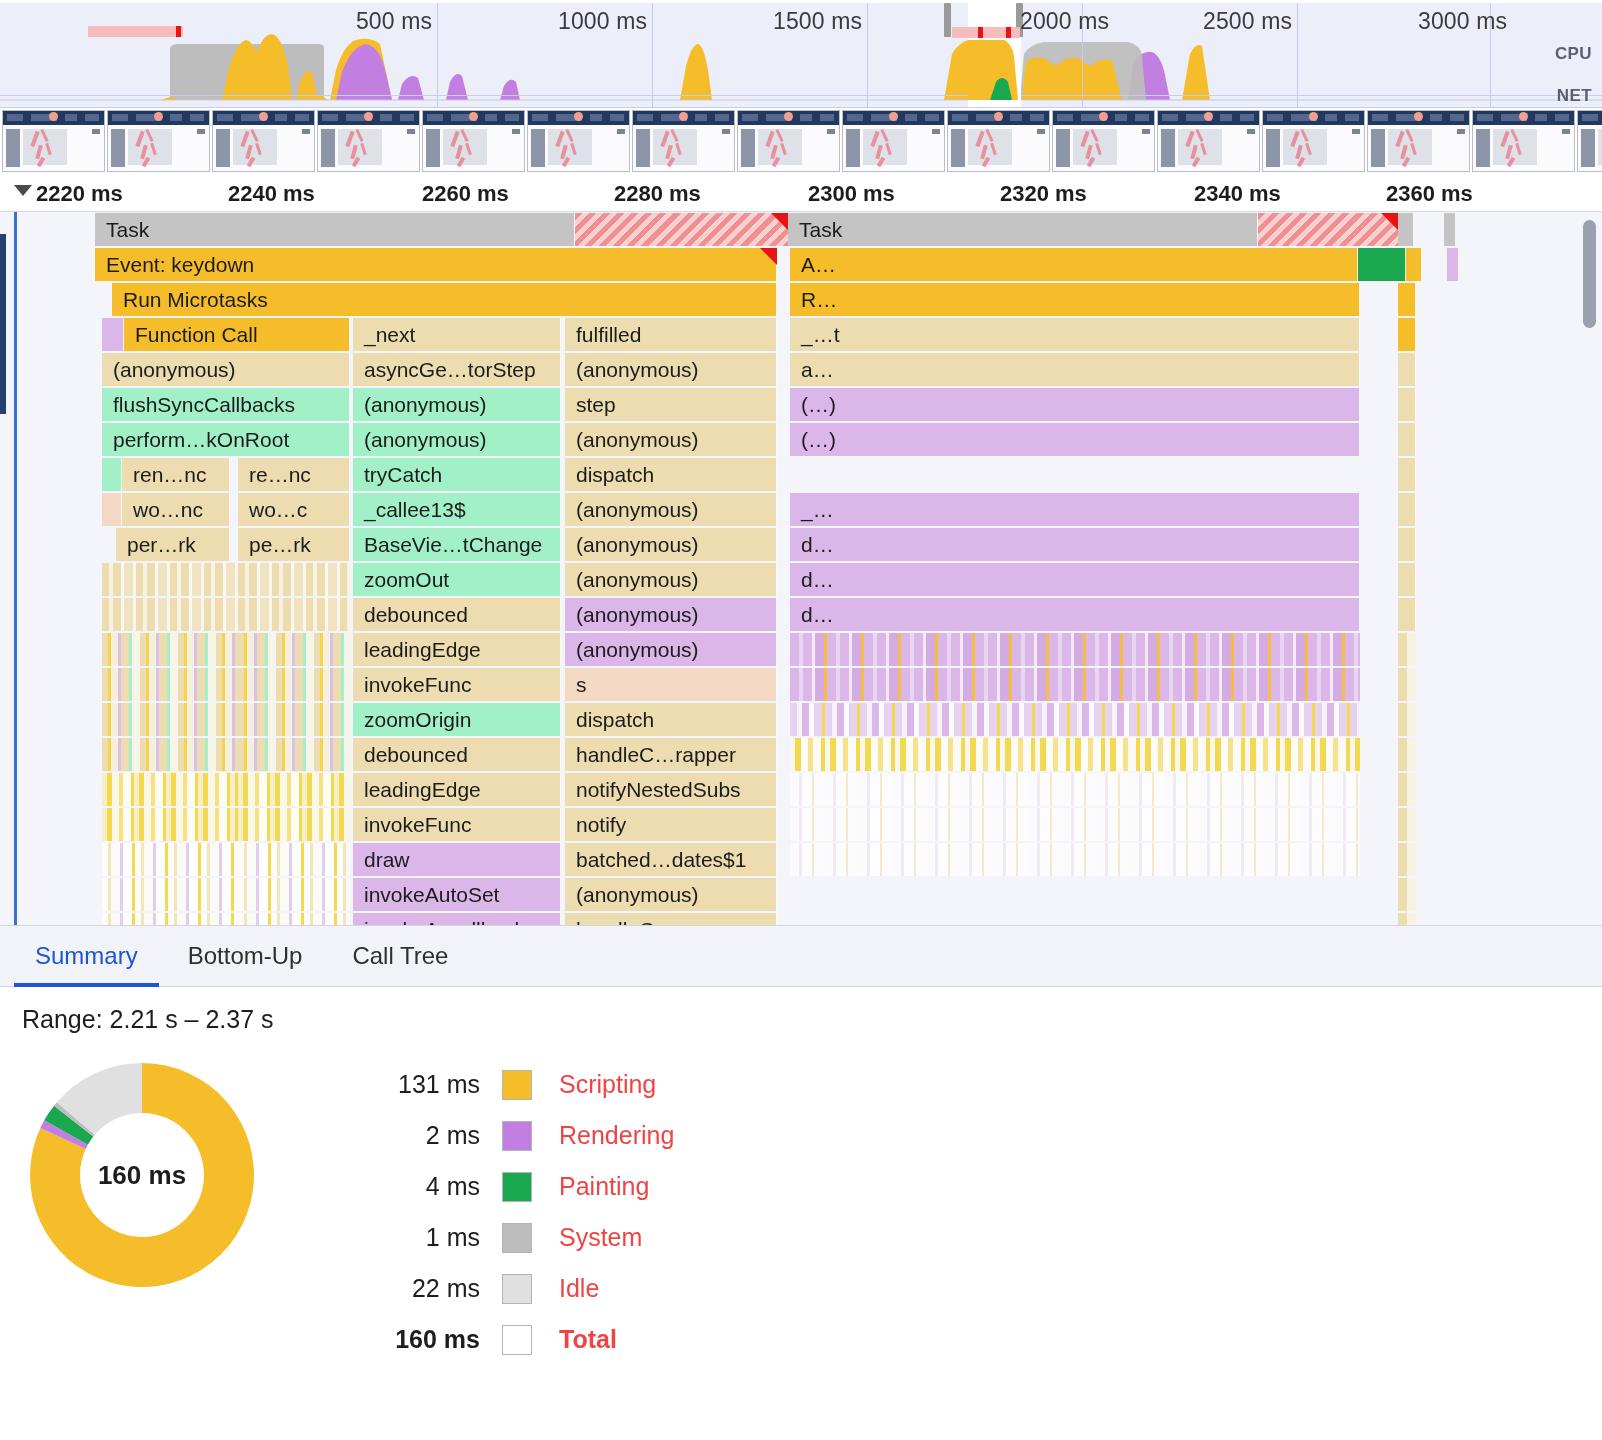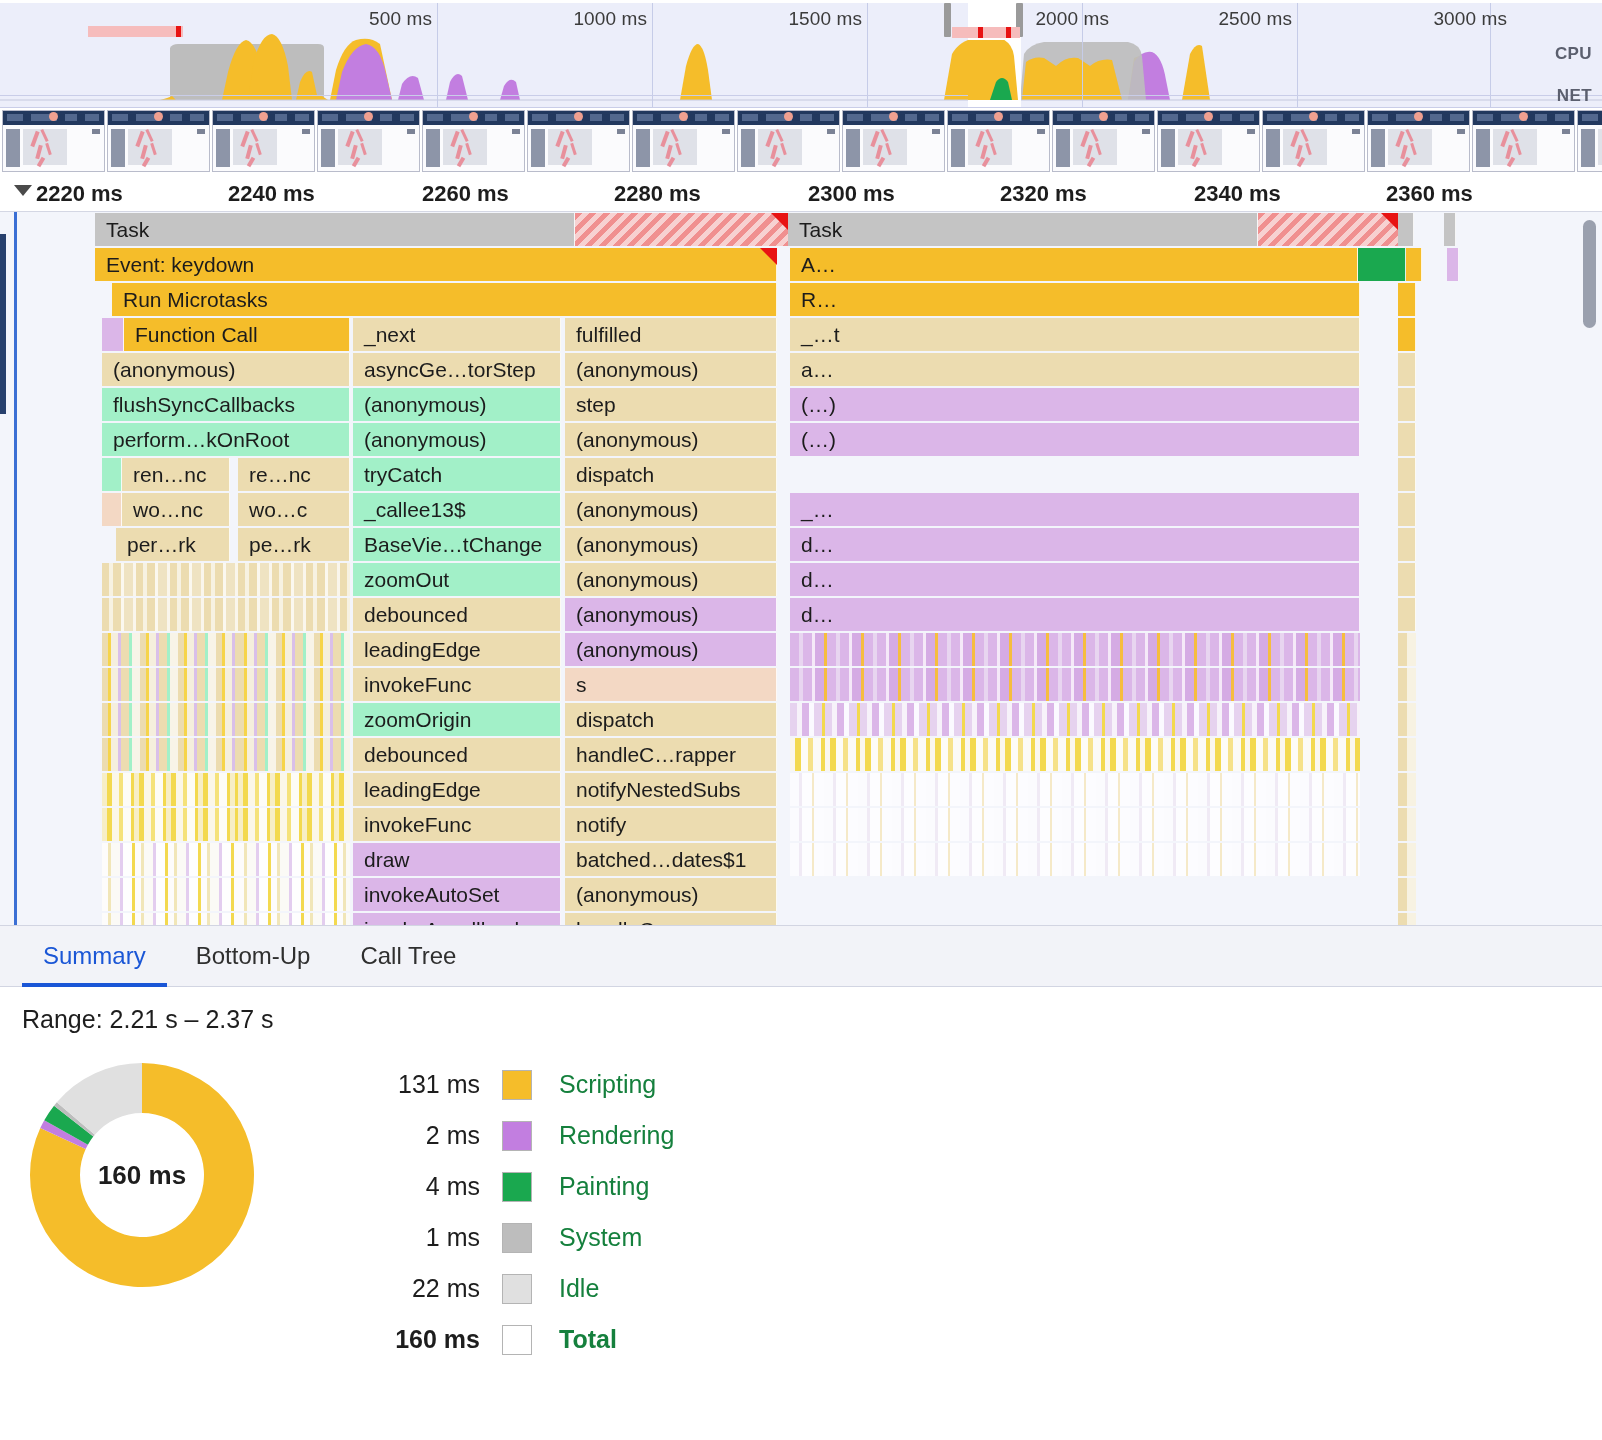--- a/index.html
+++ b/index.html
@@ -14,21 +14,21 @@
   
   .overview{
     position:absolute; left:0; top:0; width:1602px; height:108px;
     background:#eceefa; border-bottom:1px solid #c9cde8;
     overflow:hidden;
   }
   .ov-topline{ position:absolute; left:0; top:0; width:100%; height:3px; background:#ffffff; }
   .ov-grid{ position:absolute; left:0; top:3px; width:100%; height:105px; }
   .ov-gridline{ position:absolute; top:0; bottom:0; width:1px; background:#c6cce8; }
   .ov-tick{
-    position:absolute; top:8px; font-size:19px; color:#3b3b3b;
+    position:absolute; top:8px; font-size:23px; color:#3b3b3b;
     text-align:right; white-space:nowrap; letter-spacing:.1px;
   }
   .ov-rowlabel{
     position:absolute; right:10px; font-size:17px; color:#5b5f6e;
     font-weight:600; letter-spacing:.4px;
   }
   .ov-cpu-label{ top:44px; }
   .ov-net-label{ top:86px; }
   .ov-sep{ position:absolute; left:0; width:100%; height:1px; background:#c9cde8; }
 
@@ -115,21 +115,21 @@
 
   .fscroll{
     position:absolute; right:6px; top:8px; width:13px; height:108px;
     background:#9aa0ae; border-radius:7px;
   }
 
   
   .tabs{
     position:absolute; left:0; top:925px; width:1602px; height:62px;
     background:#f2f3f8; border-top:1px solid #d2d5e2; border-bottom:1px solid #d2d5e2;
-    display:flex; align-items:center; padding-left:18px;
+    display:flex; align-items:center; padding-left:10px;
   }
   .tab{
     position:relative; height:62px; line-height:62px; font-size:24px; color:#2f2f2f;
     padding:0 25px; cursor:default; white-space:nowrap;
   }
   .tab.active{ color:#1a56d6; }
   .tab.active::after{
     content:""; position:absolute; left:4px; right:4px; bottom:0; height:4px; background:#1a56d6;
   }
 
@@ -143,21 +143,21 @@
     position:absolute; left:0; top:0; width:240px; height:240px;
     display:flex; align-items:center; justify-content:center;
     font-size:26px; font-weight:700; color:#1d1d1d; pointer-events:none;
   }
   .legend{ position:absolute; left:370px; top:72px; }
   .lrow{ display:flex; align-items:center; height:51px; }
   .lval{ width:110px; text-align:right; font-size:25px; color:#1d1d1d; white-space:nowrap; }
   .lsw{
     width:30px; height:30px; margin:0 27px 0 22px; border:1px solid #b4b4b4; flex:0 0 30px;
   }
-  .lname{ font-size:25px; color:#15803d; white-space:nowrap; }
+  .lname{ font-size:25px; color:#ef4444; white-space:nowrap; }
   .lrow.total .lval, .lrow.total .lname{ font-weight:700; }
 </style>
 </head>
 <body>
 
 <div id="root">
 
   <div class="overview">
     <div class="ov-topline"></div>
 

